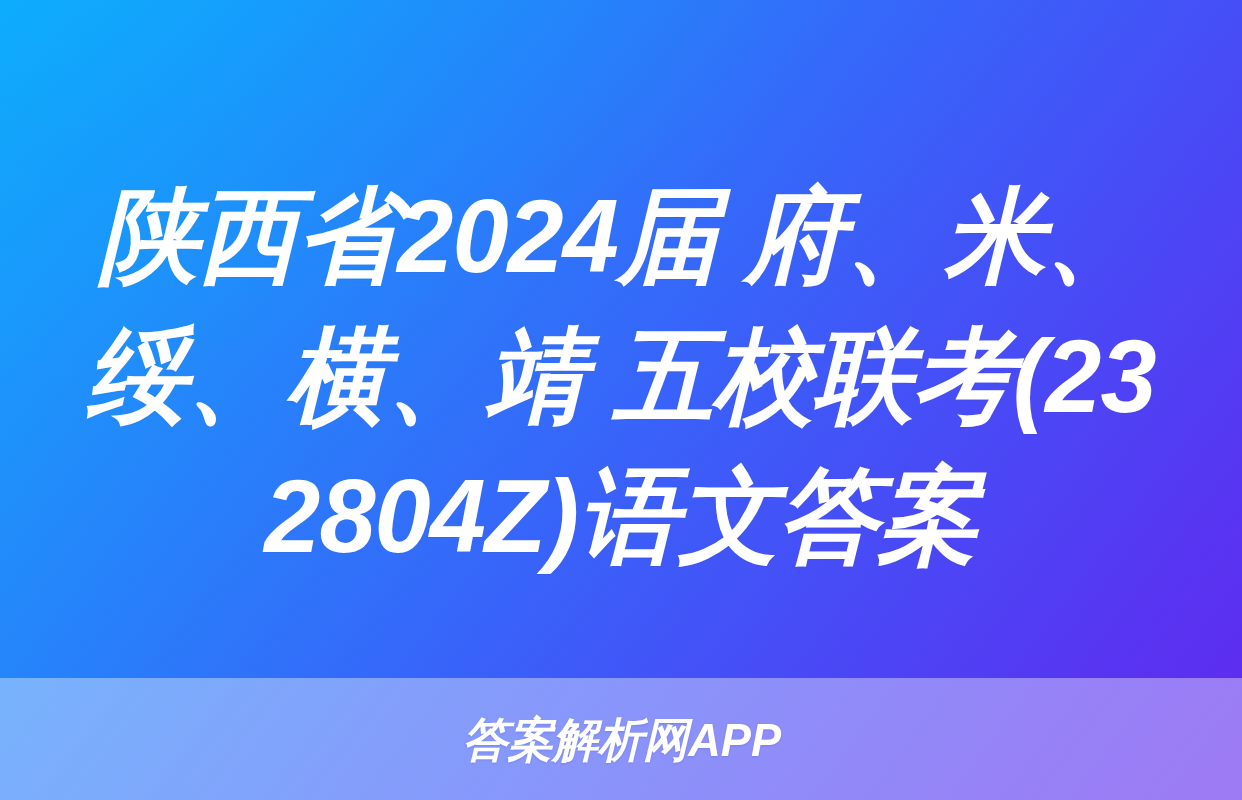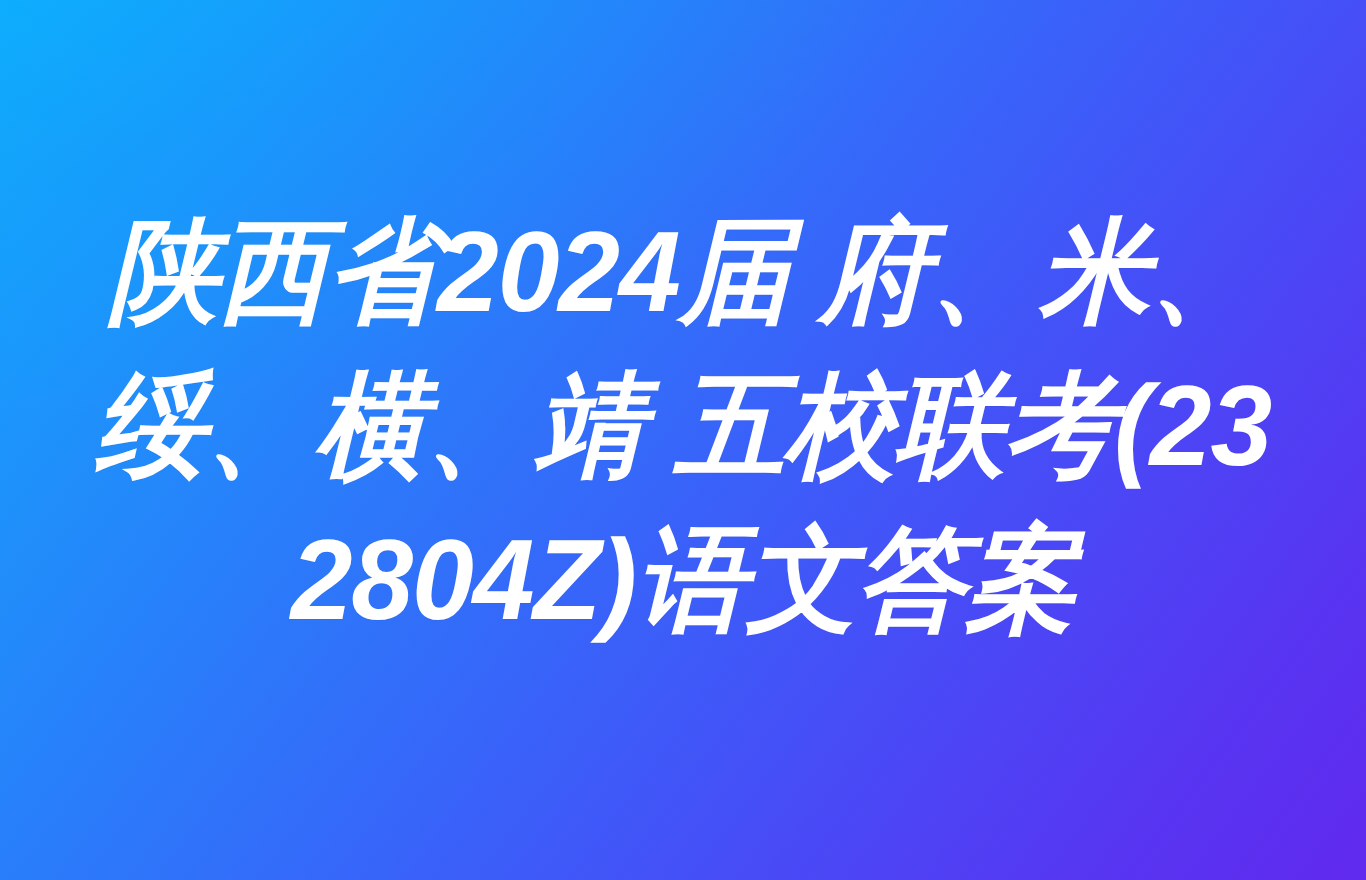--- a/index.html
+++ b/index.html
@@ -41,21 +41,21 @@
                 rgba(0, 175, 255, 0.16) 34%,
                 rgba(0, 160, 255, 0.00) 64%);
     pointer-events: none;
   }
 
   
   .title-block {
     position: absolute;
     left: 0;
     right: 0;
-    top: 178px;
+    top: 166px;
     padding: 0 52px;
     box-sizing: border-box;
     text-align: center;
   }
   .title-line {
     display: block;
     color: #ffffff;
     font-size: 104px;
     line-height: 140px;
     font-weight: 700;
@@ -99,14 +99,17 @@
 
   <div class="bg-gradient"></div>
   <div class="bg-bloom"></div>
 
   <div class="title-block">
     <span class="title-line">陕西省2024届 府、米、</span>
     <span class="title-line">绥、横、靖 五校联考(23</span>
     <span class="title-line">2804Z)语文答案</span>
   </div>
 
+  <div class="footer-band">
+    <span class="footer-brand">答案解析网APP</span>
+  </div>
 
 </div>
 
 </body></html>

